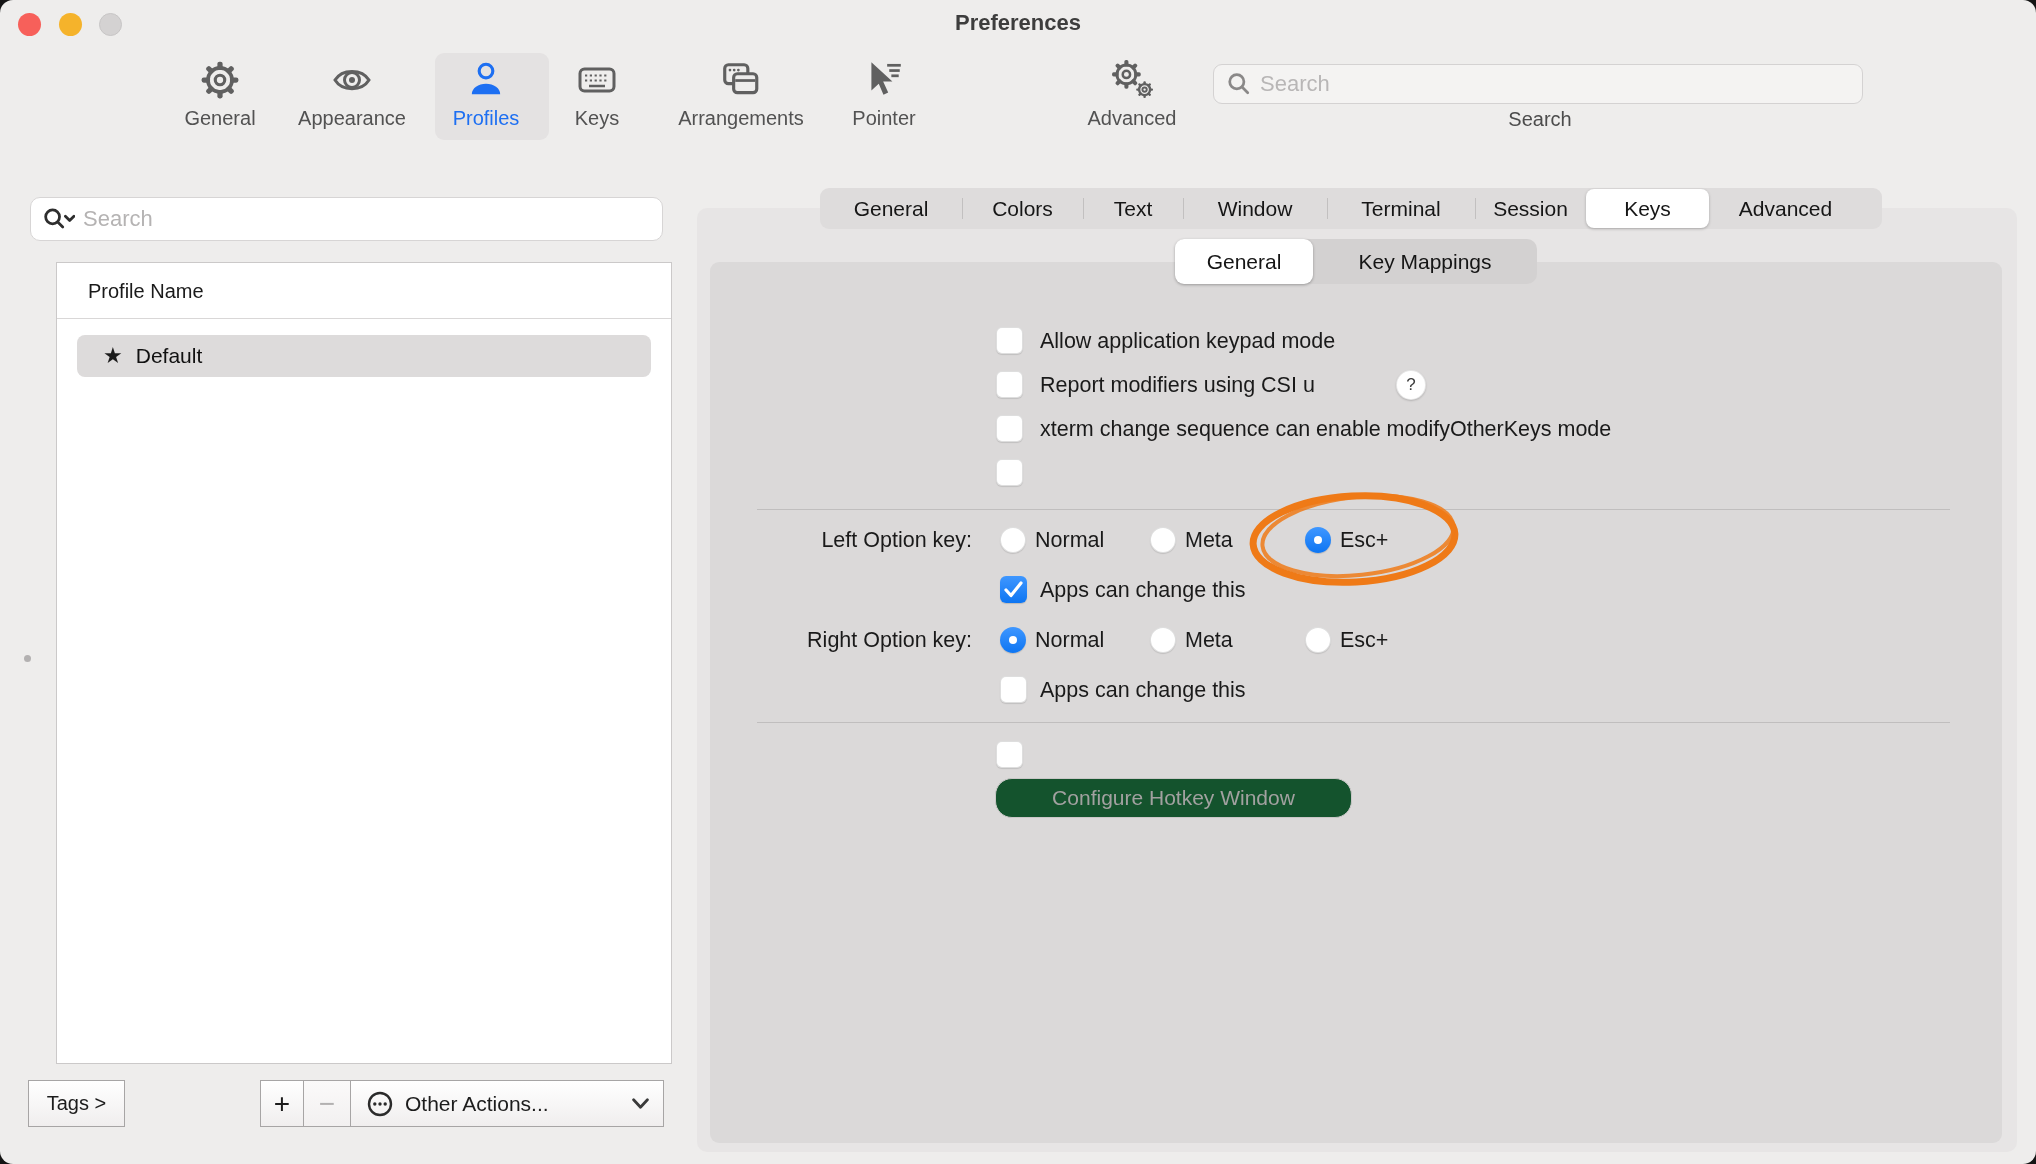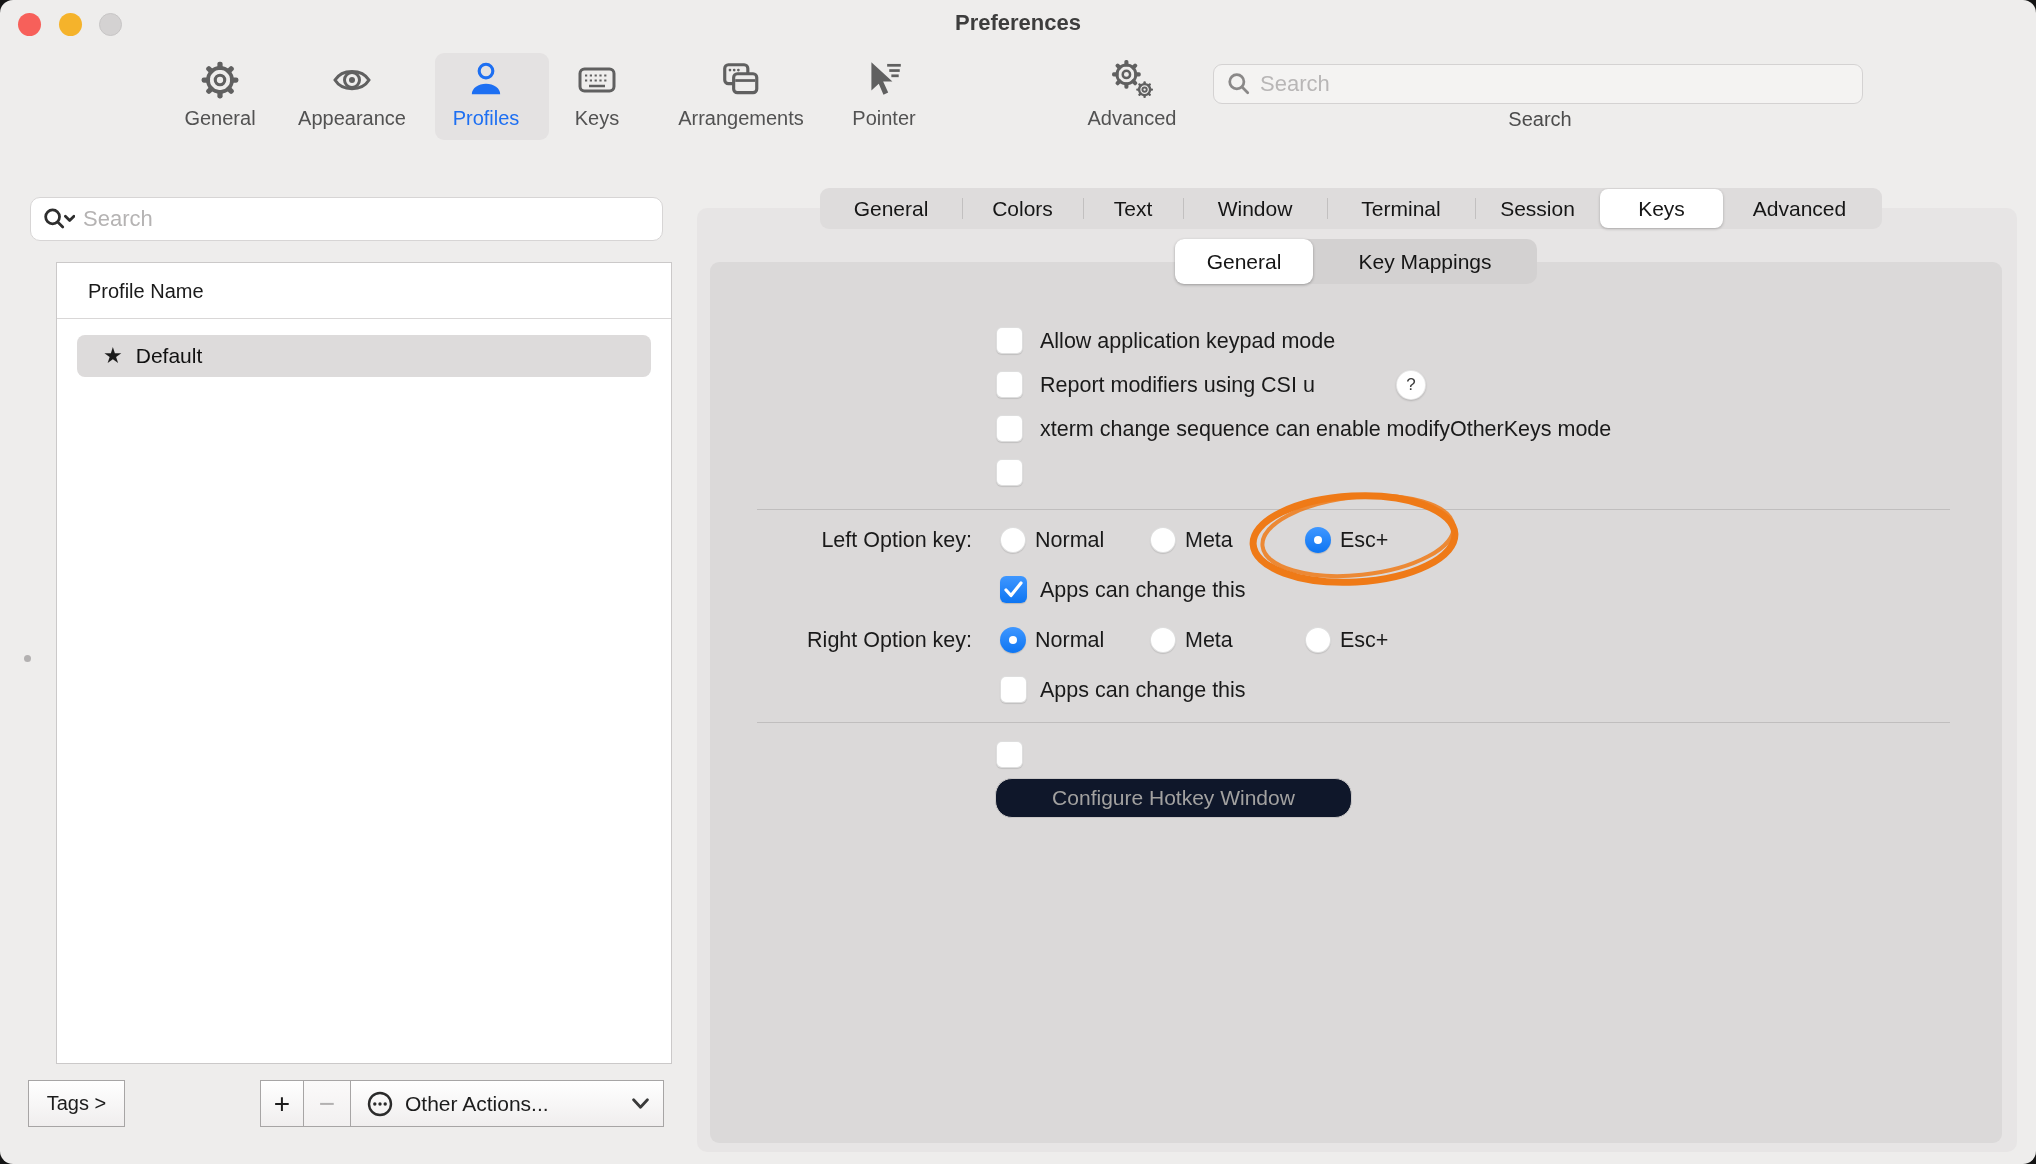--- a/index.html
+++ b/index.html
@@ -65,21 +65,21 @@
   .radio { position:absolute; width:26px; height:26px; border-radius:50%; background:#ffffff;
     box-shadow: inset 0 0 0 1px rgba(0,0,0,0.13), 0 1px 1px rgba(0,0,0,0.12); }
   .radio.selected { background:linear-gradient(#3f97ff,#0d75f2); box-shadow:0 1px 1px rgba(0,0,0,0.15); }
   .radio.selected::after { content:""; position:absolute; left:9px; top:9px; width:8px; height:8px; border-radius:50%; background:#ffffff; }
   .lbl { position:absolute; font-size:21.5px; color:#1a1a1a; line-height:26px; white-space:nowrap; }
   .rlabel { position:absolute; font-size:21.5px; color:#1a1a1a; line-height:26px; text-align:right; }
   .sep { position:absolute; left:757px; width:1193px; height:1px; background:#c0bebe; }
   #help-btn { left:1396px; top:370px; width:30px; height:30px; border-radius:50%; background:#ffffff;
     box-shadow: inset 0 0 0 1px rgba(0,0,0,0.10), 0 1px 2px rgba(0,0,0,0.18);
     display:flex; align-items:center; justify-content:center; font-size:17px; color:#3c3c3c; }
-  #configure-btn { left:995px; top:778px; width:357px; height:40px; border-radius:17px; background:#0f172a;
+  #configure-btn { left:995px; top:778px; width:357px; height:40px; border-radius:17px; background:#14532d;
     border:1px solid #c9c7c7; color:#a2a1a0; font-size:21px; display:flex; align-items:center; justify-content:center; }
   #annotation { left:1232px; top:478px; pointer-events:none; }
 </style>
 </head>
 <body>
 
 <div id="window">
 
   <div class="traffic t-red"></div>
   <div class="traffic t-yellow"></div>
@@ -250,21 +250,21 @@
 
   <div id="tabview-panel" class="abs"></div>
   <div id="content-panel" class="abs"></div>
 
   <div id="main-tabs" class="abs">
     <div class="seg" style="width:142px">General</div>
     <div class="seg" style="width:121px">Colors</div>
     <div class="seg" style="width:100px">Text</div>
     <div class="seg" style="width:144px">Window</div>
     <div class="seg" style="width:148px">Terminal</div>
-    <div class="seg" style="width:125px">Session</div>
+    <div class="seg" style="width:111px">Session</div>
     <div class="seg selected" style="width:123px">Keys</div>
     <div class="seg" style="width:153px">Advanced</div>
     <span class="tdiv" style="left:142px"></span>
     <span class="tdiv" style="left:263px"></span>
     <span class="tdiv" style="left:363px"></span>
     <span class="tdiv" style="left:507px"></span>
     <span class="tdiv" style="left:655px"></span>
   </div>
 
   <div id="sub-tabs" class="abs">

